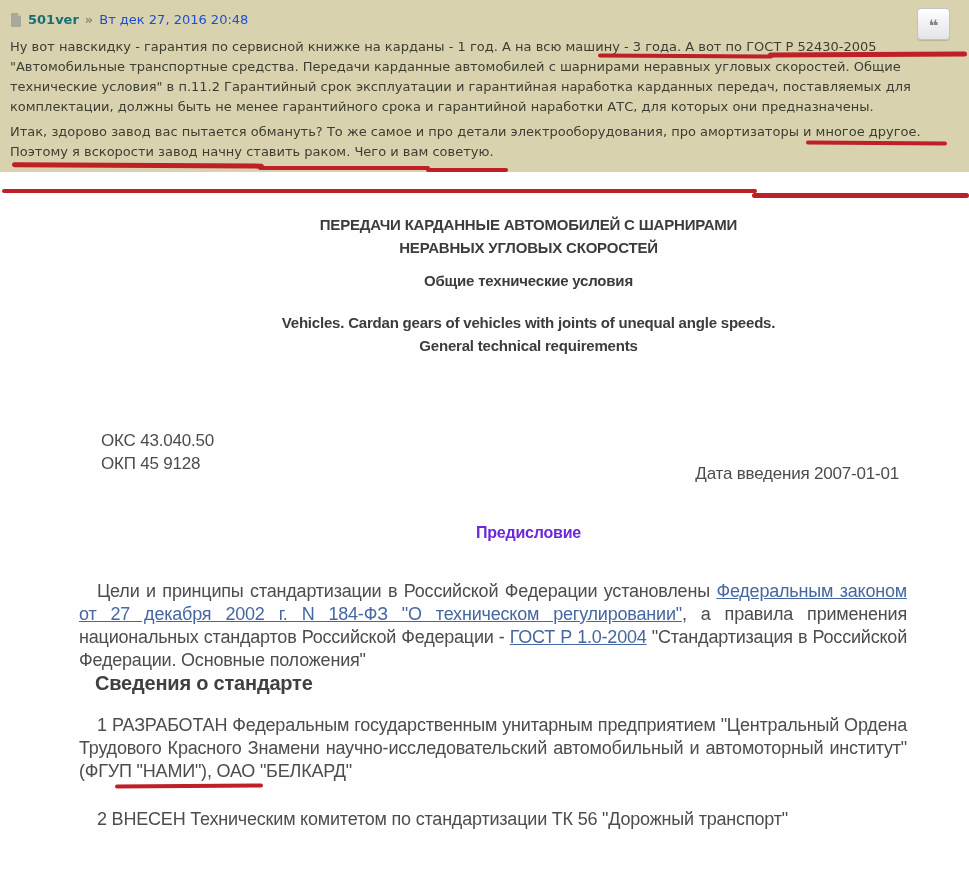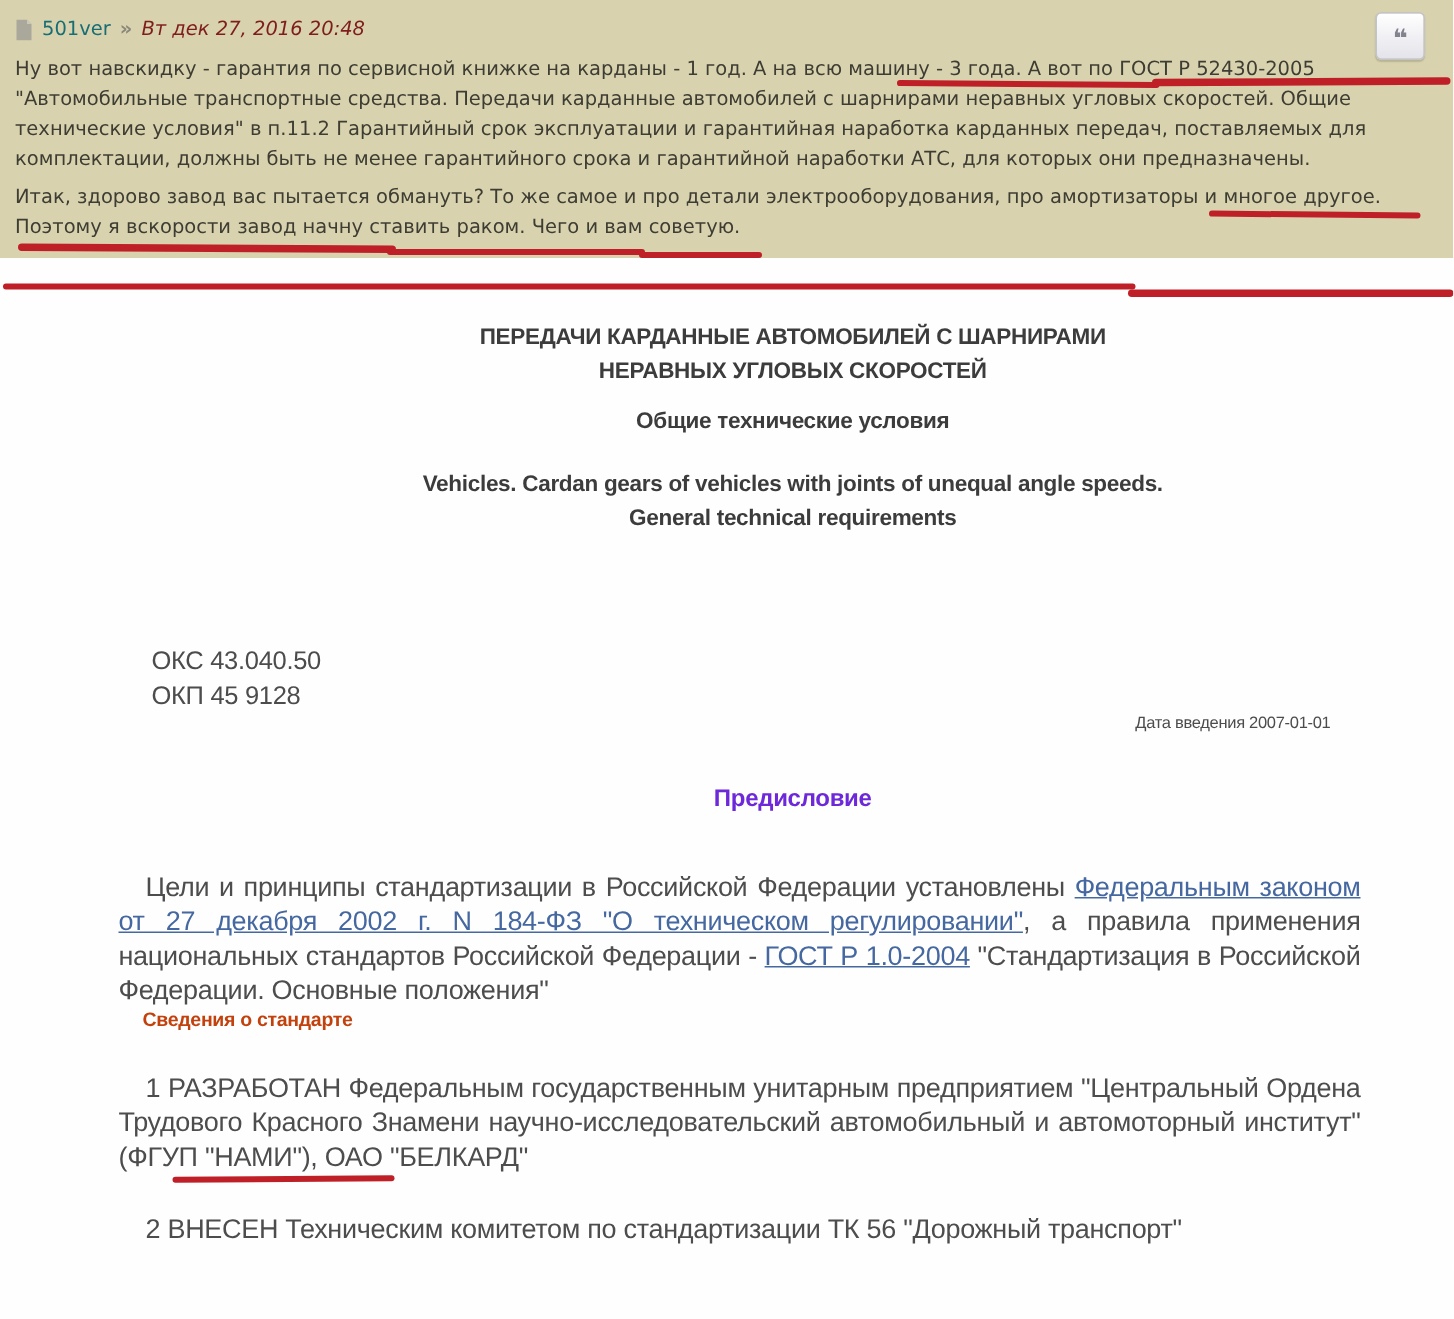--- a/index.html
+++ b/index.html
@@ -4,49 +4,49 @@
 <style>
   html,body{margin:0;padding:0;background:#ffffff;}
   .page{position:relative;width:969px;height:879px;background:#fefefe;overflow:hidden;
         font-family:"DejaVu Sans",sans-serif;}
 
   
   .post{position:absolute;top:0;left:0;width:969px;height:172px;background:#d8d3ae;}
   .post-header{position:absolute;top:12px;left:10px;display:flex;align-items:center;gap:6px;
                font-size:13px;color:#4b4a40;}
   .file-icon{display:inline-block;line-height:0;}
-  .author{color:#186e74;font-weight:normal;text-decoration:none;cursor:pointer;}
+  .author{color:#186e74;font-weight:bold;text-decoration:none;cursor:pointer;}
   .hdr-sep{color:#8a887a;font-weight:bold;}
-  .post-date{color:#7f1d1d;font-style:italic;}
+  .post-date{color:#1d4ed8;}
   .quote-btn{position:absolute;top:8px;right:19px;width:31px;height:30px;border:1px solid #c3c3ca;
              border-radius:4px;background:linear-gradient(#ffffff,#e3e3ea);box-shadow:0 1px 1px rgba(0,0,0,.15);
              display:flex;align-items:center;justify-content:center;cursor:pointer;}
   .quote-btn span{color:#83838f;font-size:17px;font-weight:bold;line-height:1;margin-top:4px;}
   .post-para{position:absolute;left:10px;width:950px;margin:0;font-size:13px;line-height:20px;
              color:#3e3d33;}
   .post-para.p1{top:37px;}
   .post-para.p2{top:122px;}
 
   
   .doodle{position:absolute;background:#bf1f26;border-radius:3px;z-index:6;}
 
   
   .doc{position:absolute;top:172px;left:0;width:969px;height:707px;background:#fefefe;
        font-family:"Liberation Sans",sans-serif;color:#4a4a4a;letter-spacing:-0.2px;}
   .doc .center{position:absolute;left:0;width:969px;text-align:center;margin:0;padding-left:44px;}
   .doc-title{top:41px;font-size:15px;line-height:23px;font-weight:bold;color:#3c3c3c;}
   .doc-subtitle{top:100px;font-size:15px;font-weight:bold;color:#3c3c3c;}
   .doc-title-en{top:139px;font-size:15px;line-height:23px;font-weight:bold;color:#3c3c3c;}
   .doc-codes{position:absolute;top:241px;left:85px;margin:16px;font-size:17px;line-height:23px;color:#4c4c4c;}
-  .doc-date{position:absolute;top:288px;right:66px;margin:16px;font-size:11px;color:#4c4c4c;}
+  .doc-date{position:absolute;top:288px;right:66px;margin:4px;font-size:17px;color:#4c4c4c;}
   .preface-h{top:352px;font-size:16px;font-weight:bold;color:#6d28d9;}
   .doc-par{position:absolute;left:77px;width:828px;margin:2px;font-size:18px;line-height:23px;
            text-align:justify;text-indent:18px;color:#4d4d4d;}
   .par-preface{top:406px;}
-  .info-h{position:absolute;top:500px;left:95px;margin:0;font-size:13px;font-weight:bold;color:#c2410c;}
+  .info-h{position:absolute;top:500px;left:95px;margin:0;font-size:20px;font-weight:bold;color:#404040;}
   .par-item1{top:540px;}
   .par-item2{top:634px;}
   .doc a{color:#4668a0;text-decoration:underline;cursor:pointer;}
 </style>
 </head>
 <body>
 
 <div class="page">
 
   <section class="post">

